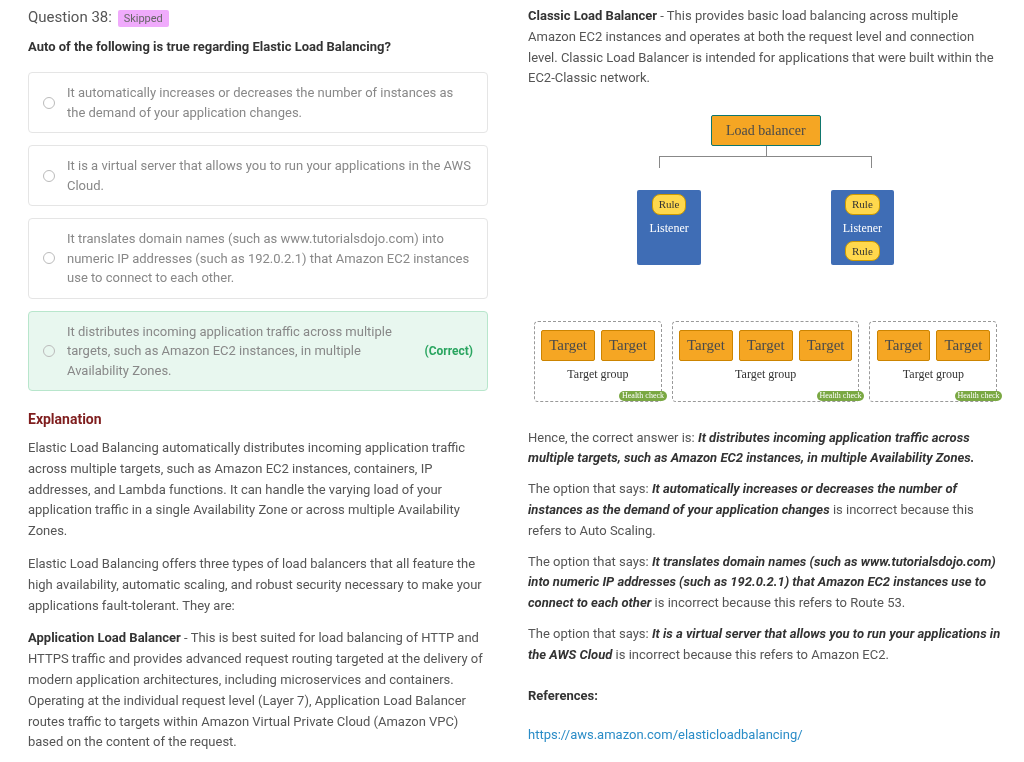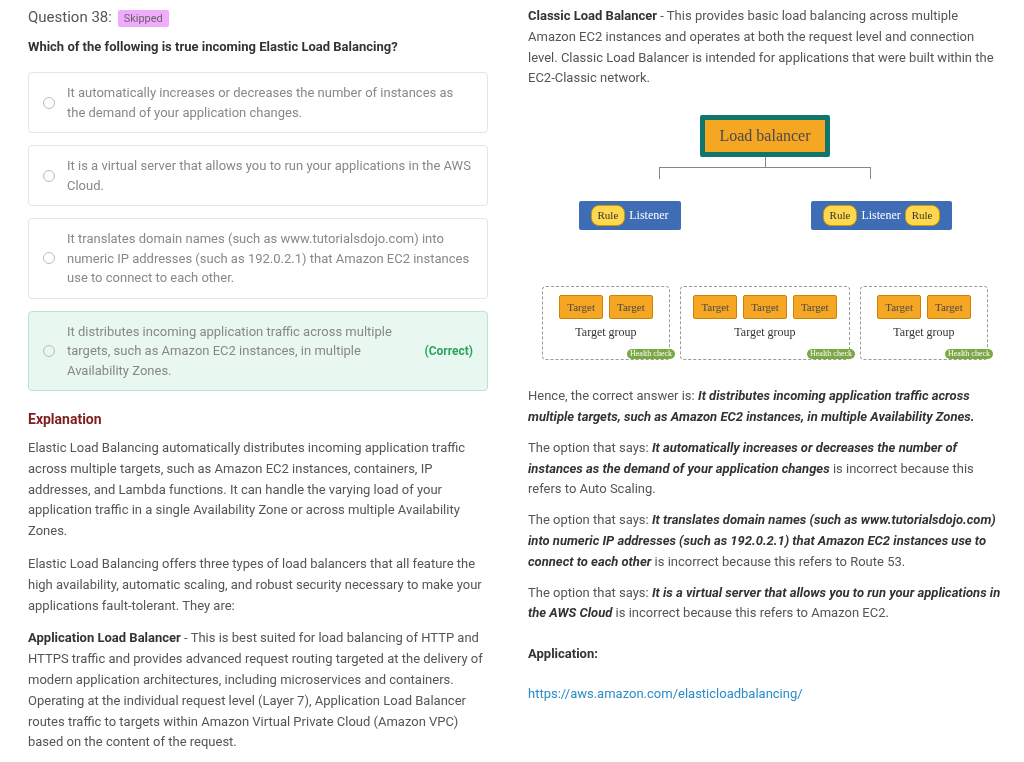--- a/index.html
+++ b/index.html
@@ -47,43 +47,44 @@
   .italic-bold { font-style: italic; font-weight: 700; color: #333; }
   a, .link { color: #2a8cc7; text-decoration: none; font-size: 13px; display: block; margin-bottom: 6px; word-break: break-all; margin-top: 20px; }
   .right p { margin-bottom: 10px; }
   
   .diagram {
     background: #fff; padding: 10px 6px 6px 6px;
     margin: 16px 0 20px 0; font-family: "Times New Roman", serif;
   }
   .d-row { display: flex; justify-content: center; align-items: center; }
   .lb-box {
-    background: #f5a623; border: 5px solid #0f766e;
-    padding: 4px 14px; font-size: 16px; border-radius: 2px;
+    background: #f5a623; border: 1px solid #0f766e;
+    padding: 4px 14px; font-size: 14px; border-radius: 2px;
   }
   .listener-row { display: flex; justify-content: center; gap: 130px; margin-top: 22px; position: relative; }
   .listener {
     background: #3f6db5; color: #fff; font-size: 12px;
     padding: 4px 12px; border-radius: 2px; display: flex; align-items: center; gap: 4px;
     position: relative;
+    flex-direction: column;
   }
   .rule {
     background: #ffd84d; color: #333; font-size: 11px;
     padding: 1px 6px; border-radius: 8px; border: 1px solid #cc9900;
   }
   .tg-row { display: flex; justify-content: center; gap: 10px; margin-top: 28px; }
   .tg {
     border: 1px dashed #999; border-radius: 4px;
     padding: 8px 6px 18px 6px; position: relative;
     min-width: 128px;
   }
   .targets { display: flex; gap: 6px; justify-content: center; }
   .target {
     background: #f5a623; border: 1px solid #cc8400;
-    font-size: 11px; padding: 3px 7px; border-radius: 2px;
+    font-size: 15px; padding: 3px 7px; border-radius: 2px;
   }
   .tg-label { text-align: center; font-size: 12px; margin-top: 4px; color: #333; font-family: "Times New Roman", serif; }
   .health {
     position: absolute; right: -6px; bottom: 0;
     background: #7aa843; color: #fff; font-size: 8px;
     padding: 1px 3px; border-radius: 8px; line-height: 1;
     text-align: center;
   }
   .conn1 { position: relative; height: 22px; }
   .conn1::before { content:""; position:absolute; left:50%; top:0; width:1px; height:10px; background:#888; }
@@ -96,21 +97,21 @@
 </head>
 <body>
 
 <div class="cols">
 
   <div class="left">
     <div class="q-header">
       <span>Question 38:</span>
       <span class="skipped">Skipped</span>
     </div>
-    <div class="q-text">Which of the following is true incoming Elastic Load Balancing?</div>
+    <div class="q-text">Auto of the following is true regarding Elastic Load Balancing?</div>
 
     <div class="choice">
       <div class="radio"></div>
       <div class="choice-text">It automatically increases or decreases the number of instances as the demand of your application changes.</div>
     </div>
     <div class="choice">
       <div class="radio"></div>
       <div class="choice-text">It is a virtual server that allows you to run your applications in the AWS Cloud.</div>
     </div>
     <div class="choice">
@@ -195,18 +196,18 @@
     <p>
       <span>The option that says: </span><span class="italic-bold">It automatically increases or decreases the number of instances as the demand of your application changes</span><span> is incorrect because this refers to Auto Scaling.</span>
     </p>
     <p>
       <span>The option that says: </span><span class="italic-bold">It translates domain names (such as www.tutorialsdojo.com) into numeric IP addresses (such as 192.0.2.1) that Amazon EC2 instances use to connect to each other</span><span> is incorrect because this refers to Route 53.</span>
     </p>
     <p>
       <span>The option that says: </span><span class="italic-bold">It is a virtual server that allows you to run your applications in the AWS Cloud</span><span> is incorrect because this refers to Amazon EC2.</span>
     </p>
 
-    <div class="sub-head">Application:</div>
+    <div class="sub-head">References:</div>
     <a class="link">https://aws.amazon.com/elasticloadbalancing/</a>
 
 
   </div>
 </div>
 
 </body></html>

